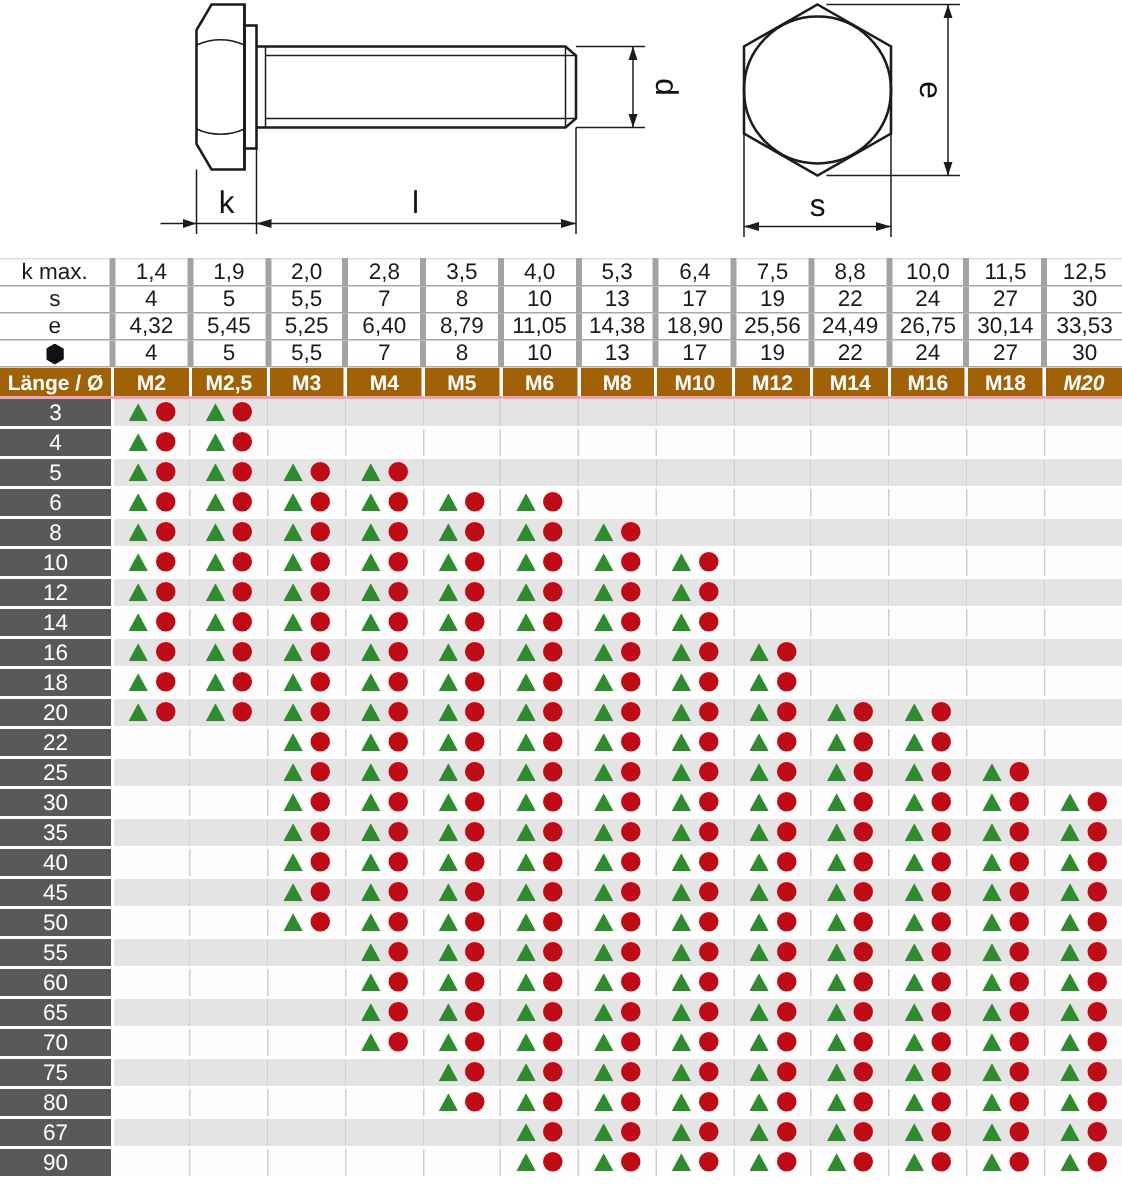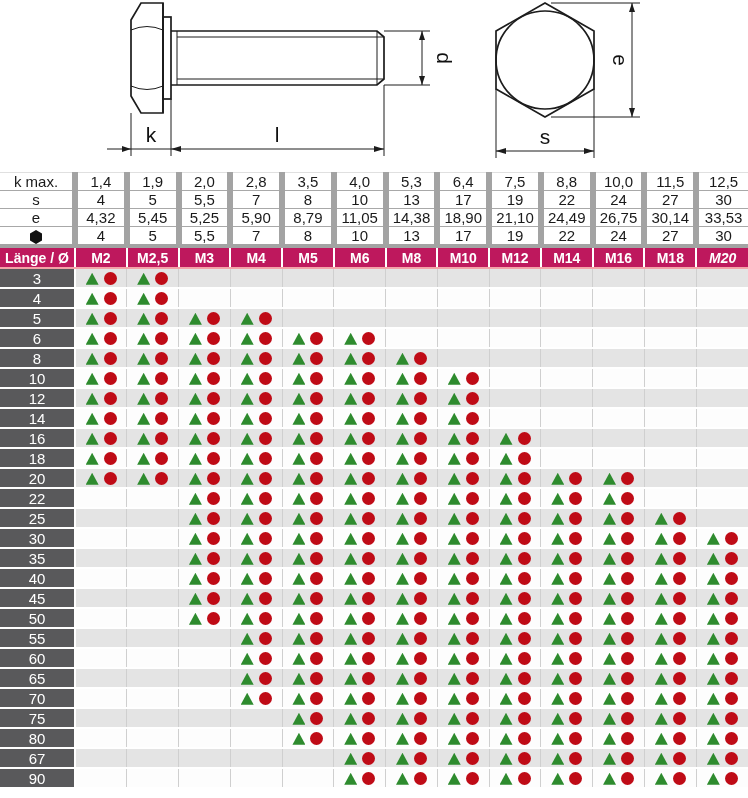--- a/index.html
+++ b/index.html
@@ -19,32 +19,32 @@
     width:748px;border-collapse:collapse;table-layout:fixed;
     border-top:1px solid #e0e0e0;
   }
   table.spec th, table.spec td{
     padding:0;margin:0;text-align:center;vertical-align:middle;
     font-weight:normal;overflow:hidden;white-space:nowrap;
   }
   
   tr.dim-row th, tr.dim-row td{
     height:17px;font-size:15px;color:#1a1a1a;background:#fff;
-    border-bottom:1px solid #a8a8a8;border-right:6px solid #a3a3a3;
+    border-bottom:1px solid #a8a8a8;border-right:4px solid #a3a3a3;
   }
   tr.dim-row th:last-child, tr.dim-row td:last-child{border-right:none;}
   .hex-glyph{
     display:inline-block;width:12px;height:14px;background:#111;
     clip-path:polygon(50% 0,100% 25%,100% 75%,50% 100%,0 75%,0 25%);
     vertical-align:middle;
   }
   
   tr.size-row th{
-    height:19px;background:#be185d;color:#fff;font-weight:bold;font-size:14px;
-    border-top:4px solid #a3a3a3;
+    height:19px;background:#a16207;color:#fff;font-weight:bold;font-size:14px;
+    border-top:1px solid #a3a3a3;
     border-bottom:2px solid #f4a2a8;
     border-right:2px solid #fff;
   }
   tr.size-row th:last-child{border-right:none;font-style:italic;}
   
   tbody th.len{
     background:#59595b;color:#fff;font-size:15px;height:18px;
     border-bottom:2px solid #fff;border-right:2px solid #fff;
   }
   tbody td.cell{
@@ -158,26 +158,26 @@
         <td class="dim-val">22</td>
         <td class="dim-val">24</td>
         <td class="dim-val">27</td>
         <td class="dim-val">30</td>
       </tr>
       <tr class="dim-row">
         <th class="dim-label">e</th>
         <td class="dim-val">4,32</td>
         <td class="dim-val">5,45</td>
         <td class="dim-val">5,25</td>
-        <td class="dim-val">5,90</td>
+        <td class="dim-val">6,40</td>
         <td class="dim-val">8,79</td>
         <td class="dim-val">11,05</td>
         <td class="dim-val">14,38</td>
         <td class="dim-val">18,90</td>
-        <td class="dim-val">21,10</td>
+        <td class="dim-val">25,56</td>
         <td class="dim-val">24,49</td>
         <td class="dim-val">26,75</td>
         <td class="dim-val">30,14</td>
         <td class="dim-val">33,53</td>
       </tr>
       <tr class="dim-row">
         <th class="dim-label"><span class="hex-glyph"></span></th>
         <td class="dim-val">4</td>
         <td class="dim-val">5</td>
         <td class="dim-val">5,5</td>

